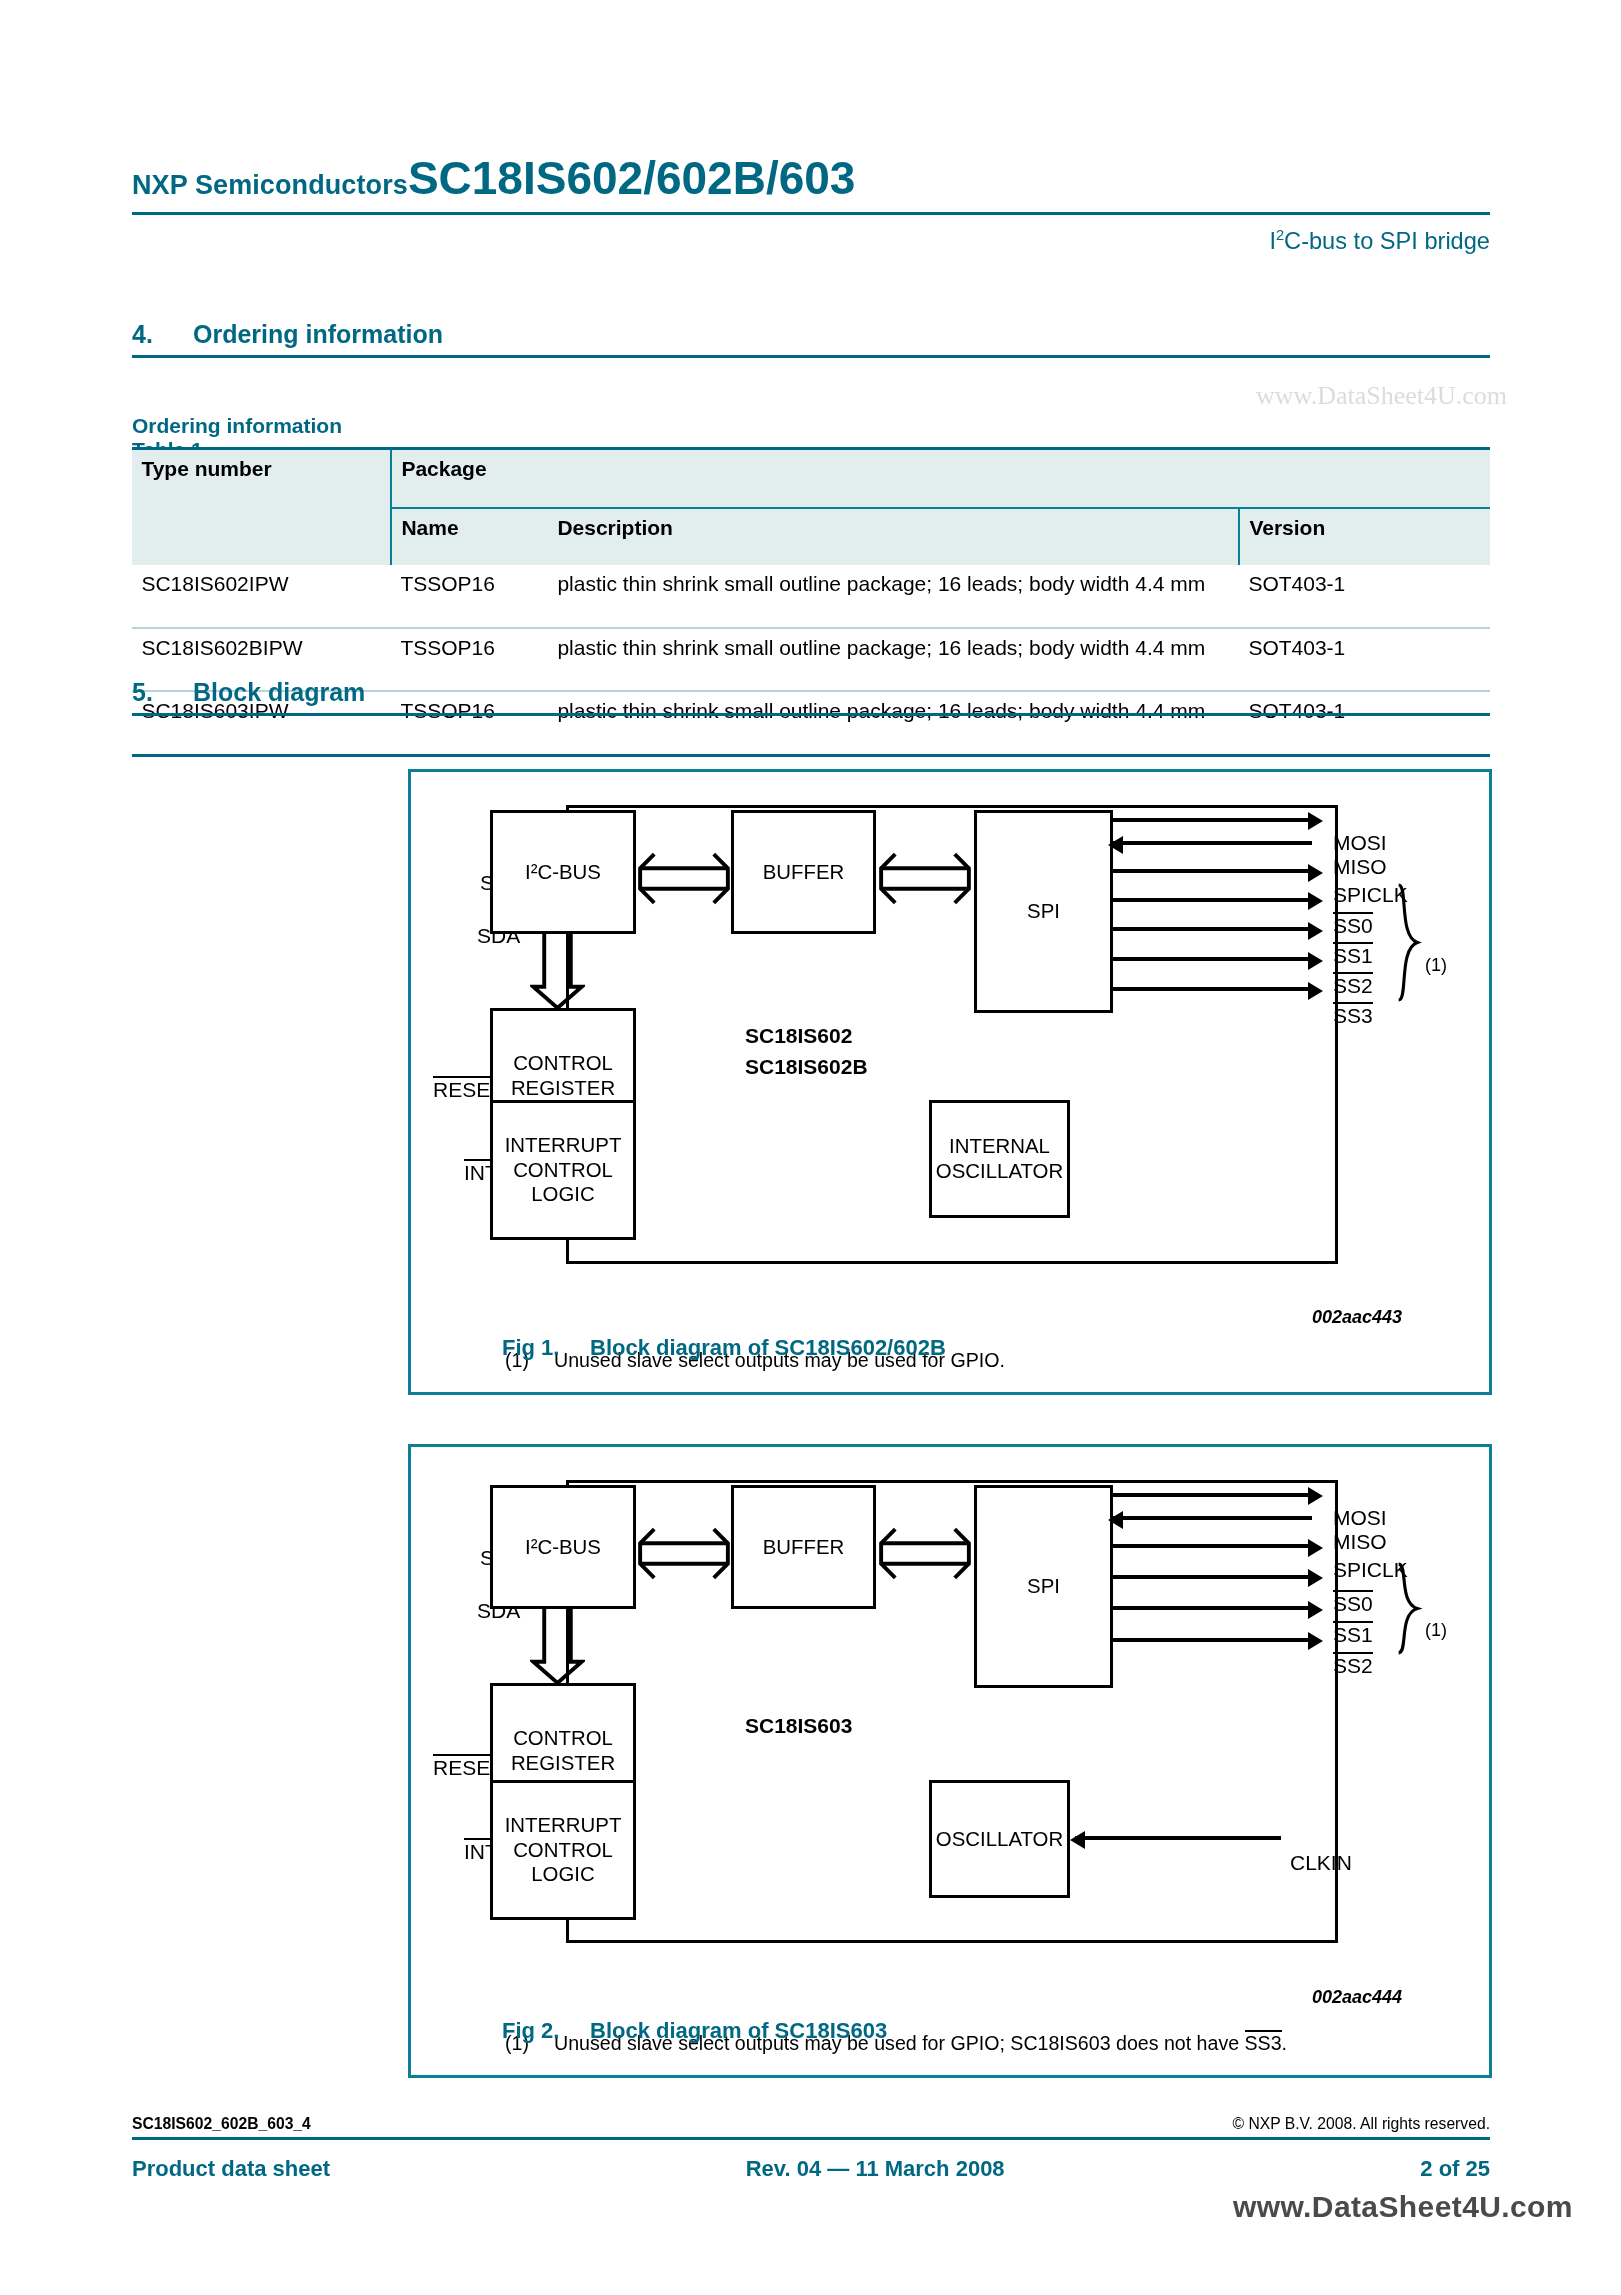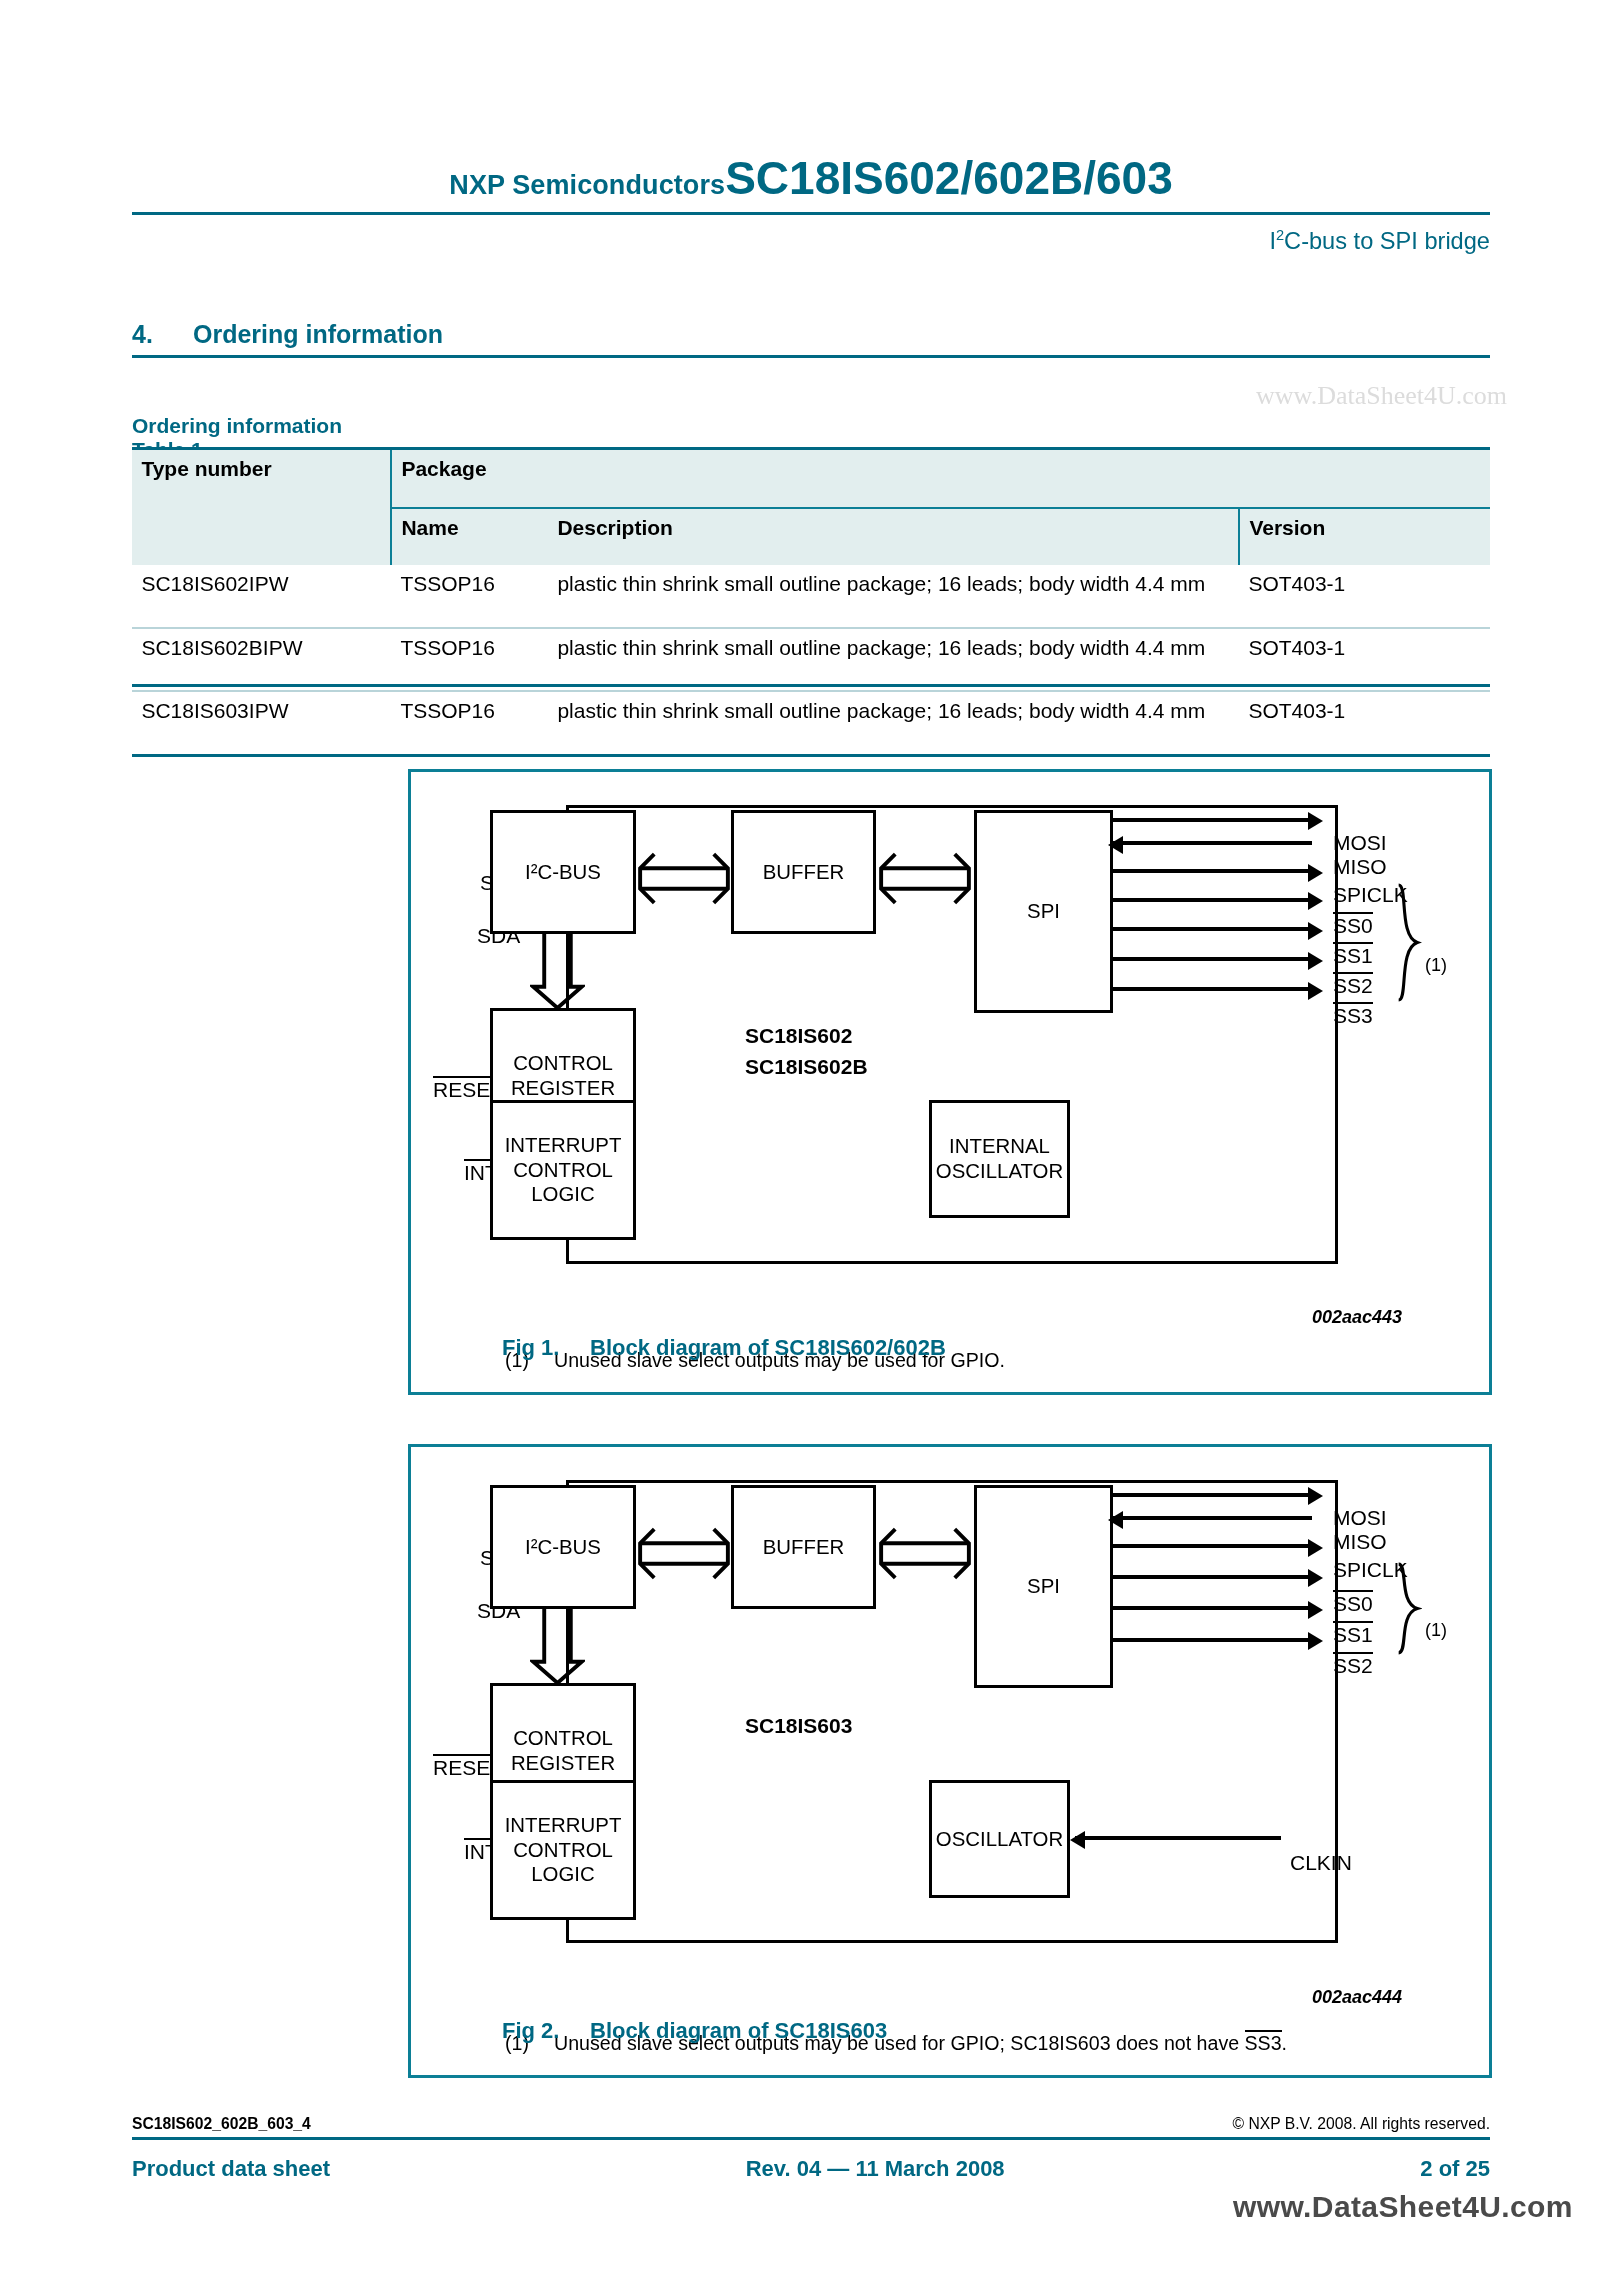--- a/index.html
+++ b/index.html
@@ -8,21 +8,21 @@
     background:#ffffff;
     font-family:"Liberation Sans", sans-serif;
     color:#000000;
     position:relative;
     overflow:hidden;
   }
   .page { position:absolute; left:0; top:0; width:1622px; height:2295px; }
 
   
   .hdr { position:absolute; left:132px; top:155px; width:1358px; }
-  .hdr-row { display:flex; align-items:flex-end; justify-content:center; }
+  .hdr-row { display:flex; align-items:flex-end; justify-content:flex-start; }
   .hdr-left { font-size:27px; font-weight:bold; color:#006883; letter-spacing:0.1px; }
   .hdr-right { font-size:46px; font-weight:bold; color:#006883; line-height:1; }
   .hdr-rule { margin-top:11px; border-top:3.1px solid #006883; }
   .hdr-sub { text-align:right; font-size:23.6px; font-weight:normal; color:#006883; margin-top:12.6px; }
   sup { font-size:0.62em; vertical-align:super; line-height:0; }
 
   
   .sec { position:absolute; left:132px; width:1358px; }
   .sec-title { font-size:25px; font-weight:bold; color:#006883; }
   .sec-title .num { display:inline-block; width:61px; }
@@ -140,20 +140,21 @@
       <tr>
         <td class="body bb-thick">SC18IS603IPW</td>
         <td class="body bb-thick">TSSOP16</td>
         <td class="body bb-thick">plastic thin shrink small outline package; 16 leads; body width 4.4 mm</td>
         <td class="body bb-thick">SOT403-1</td>
       </tr>
     </tbody>
   </table>
 
   <div class="sec" style="top:678px;">
+    <div class="sec-title"><span class="num">5.</span><span>Block diagram</span></div>
     <div class="sec-rule"></div>
   </div>
 
   <div class="figbox" style="left:408px; top:769px; width:1078px; height:620px;">
 
     <div class="chip" style="left:155px; top:33px; width:772px; height:459px;"></div>
 
     <div class="lbl" style="left:69px; top:75px;">SCL</div>
     <div class="lbl" style="left:66px; top:128px;">SDA</div>
     <div class="lbl" style="left:22px; top:280px;"><span class="ovl">RESET</span></div>

